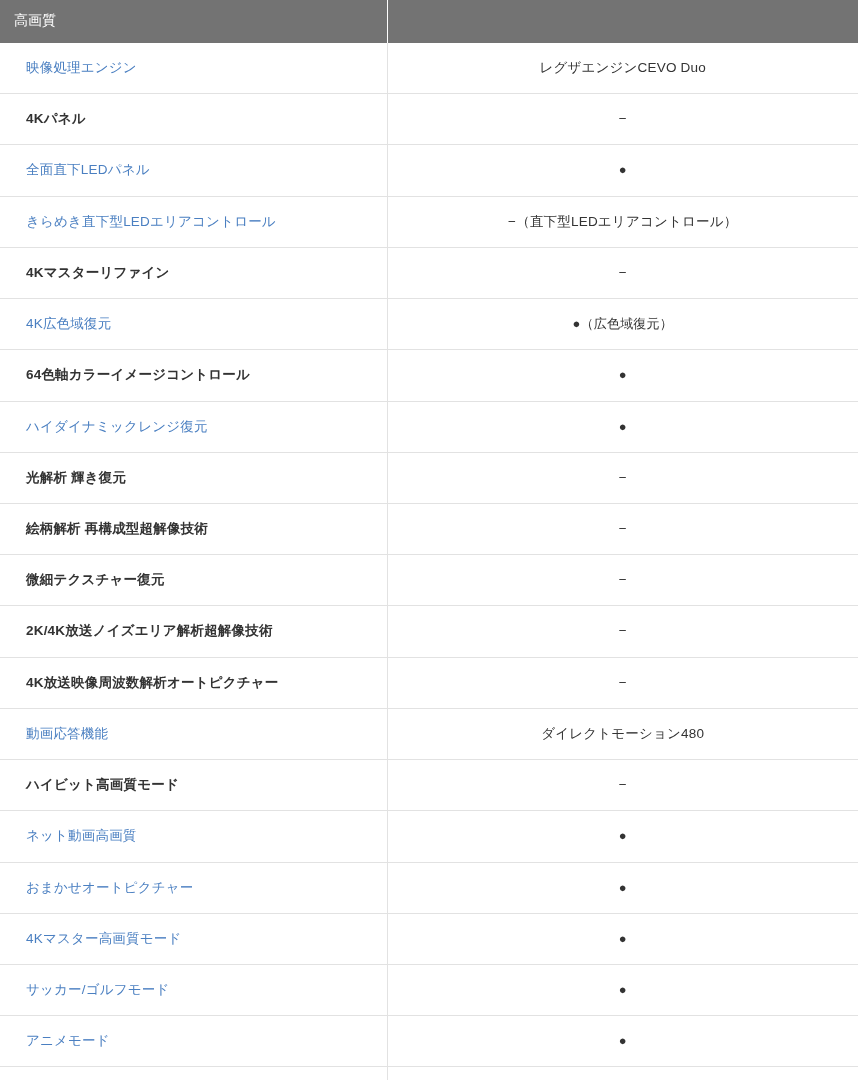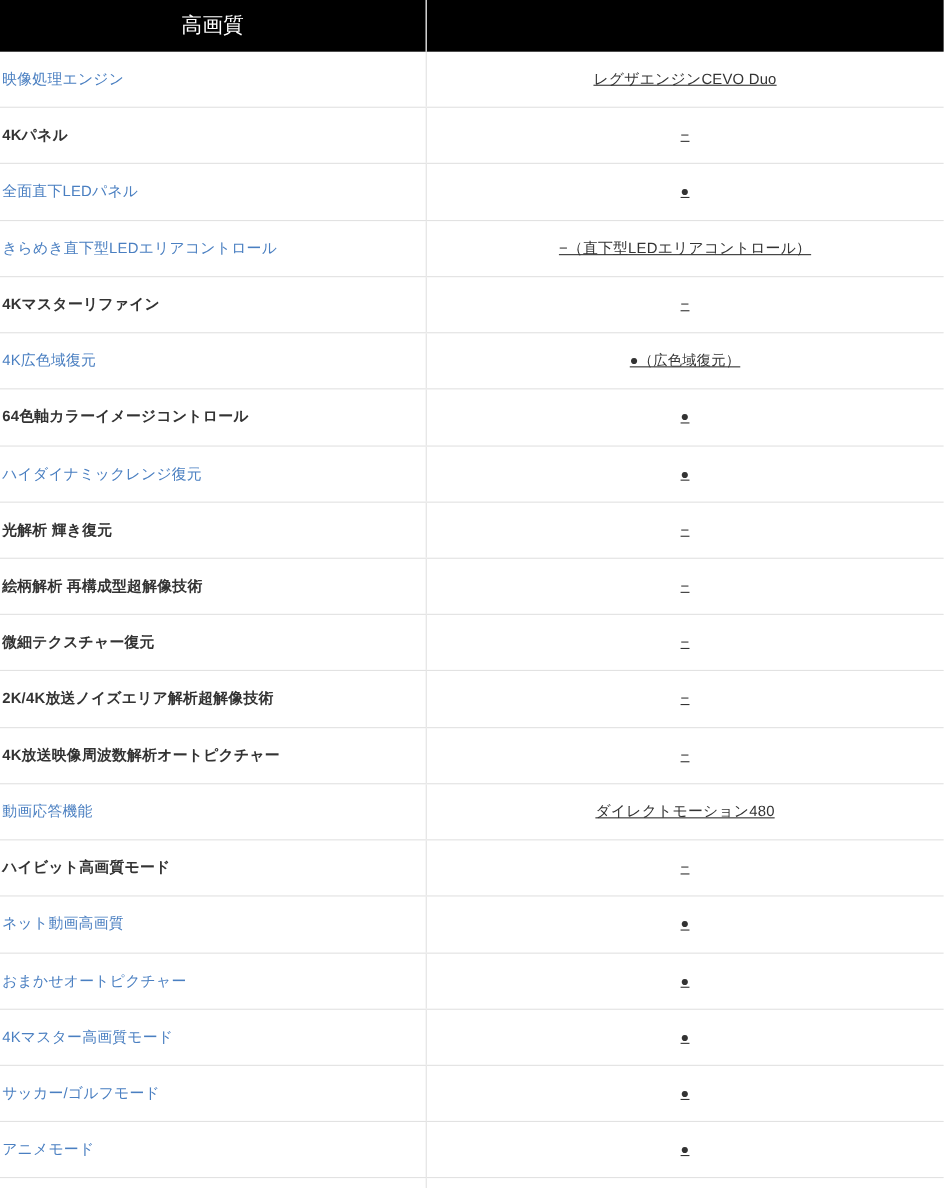--- a/index.html
+++ b/index.html
@@ -15,56 +15,55 @@
   }
   .spec-table {
     width: 858px;
     border-collapse: collapse;
     table-layout: fixed;
   }
   .spec-table col.col-label { width: 387px; }
   .spec-table col.col-value { width: 471px; }
 
   .spec-table thead th {
-    background: #000000;
+    background: #737373;
     color: #ffffff;
-    font-size: 19px;
+    font-size: 14px;
     font-weight: normal;
-    text-align: center;
+    text-align: left;
     padding: 10px 14px 11px 14px;
     height: 22px;
     vertical-align: middle;
     border: none;
   }
   .spec-table thead th.value-head {
     border-left: 1px solid #ffffff;
   }
 
   .spec-table tbody td {
     border-bottom: 1px solid #e2e2e2;
     font-size: 13.5px;
     height: 45px;
     vertical-align: middle;
     box-sizing: border-box;
   }
   .spec-table tbody tr td.label-cell {
-    padding-left: 2px;
+    padding-left: 26px;
     padding-right: 8px;
     text-align: left;
     letter-spacing: 0.2px;
     line-height: 1.35;
   }
   .spec-table tbody tr td.value-cell {
     border-left: 1px solid #e2e2e2;
     text-align: center;
     padding: 16px 10px;
     letter-spacing: 0.2px;
     line-height: 1.35;
     color: #333333;
-    text-decoration: underline;
   }
   .label-link {
     color: #4a7fc1;
     text-decoration: none;
   }
   .label-plain {
     color: #333333;
     font-weight: bold;
   }
   .mark-dot {

